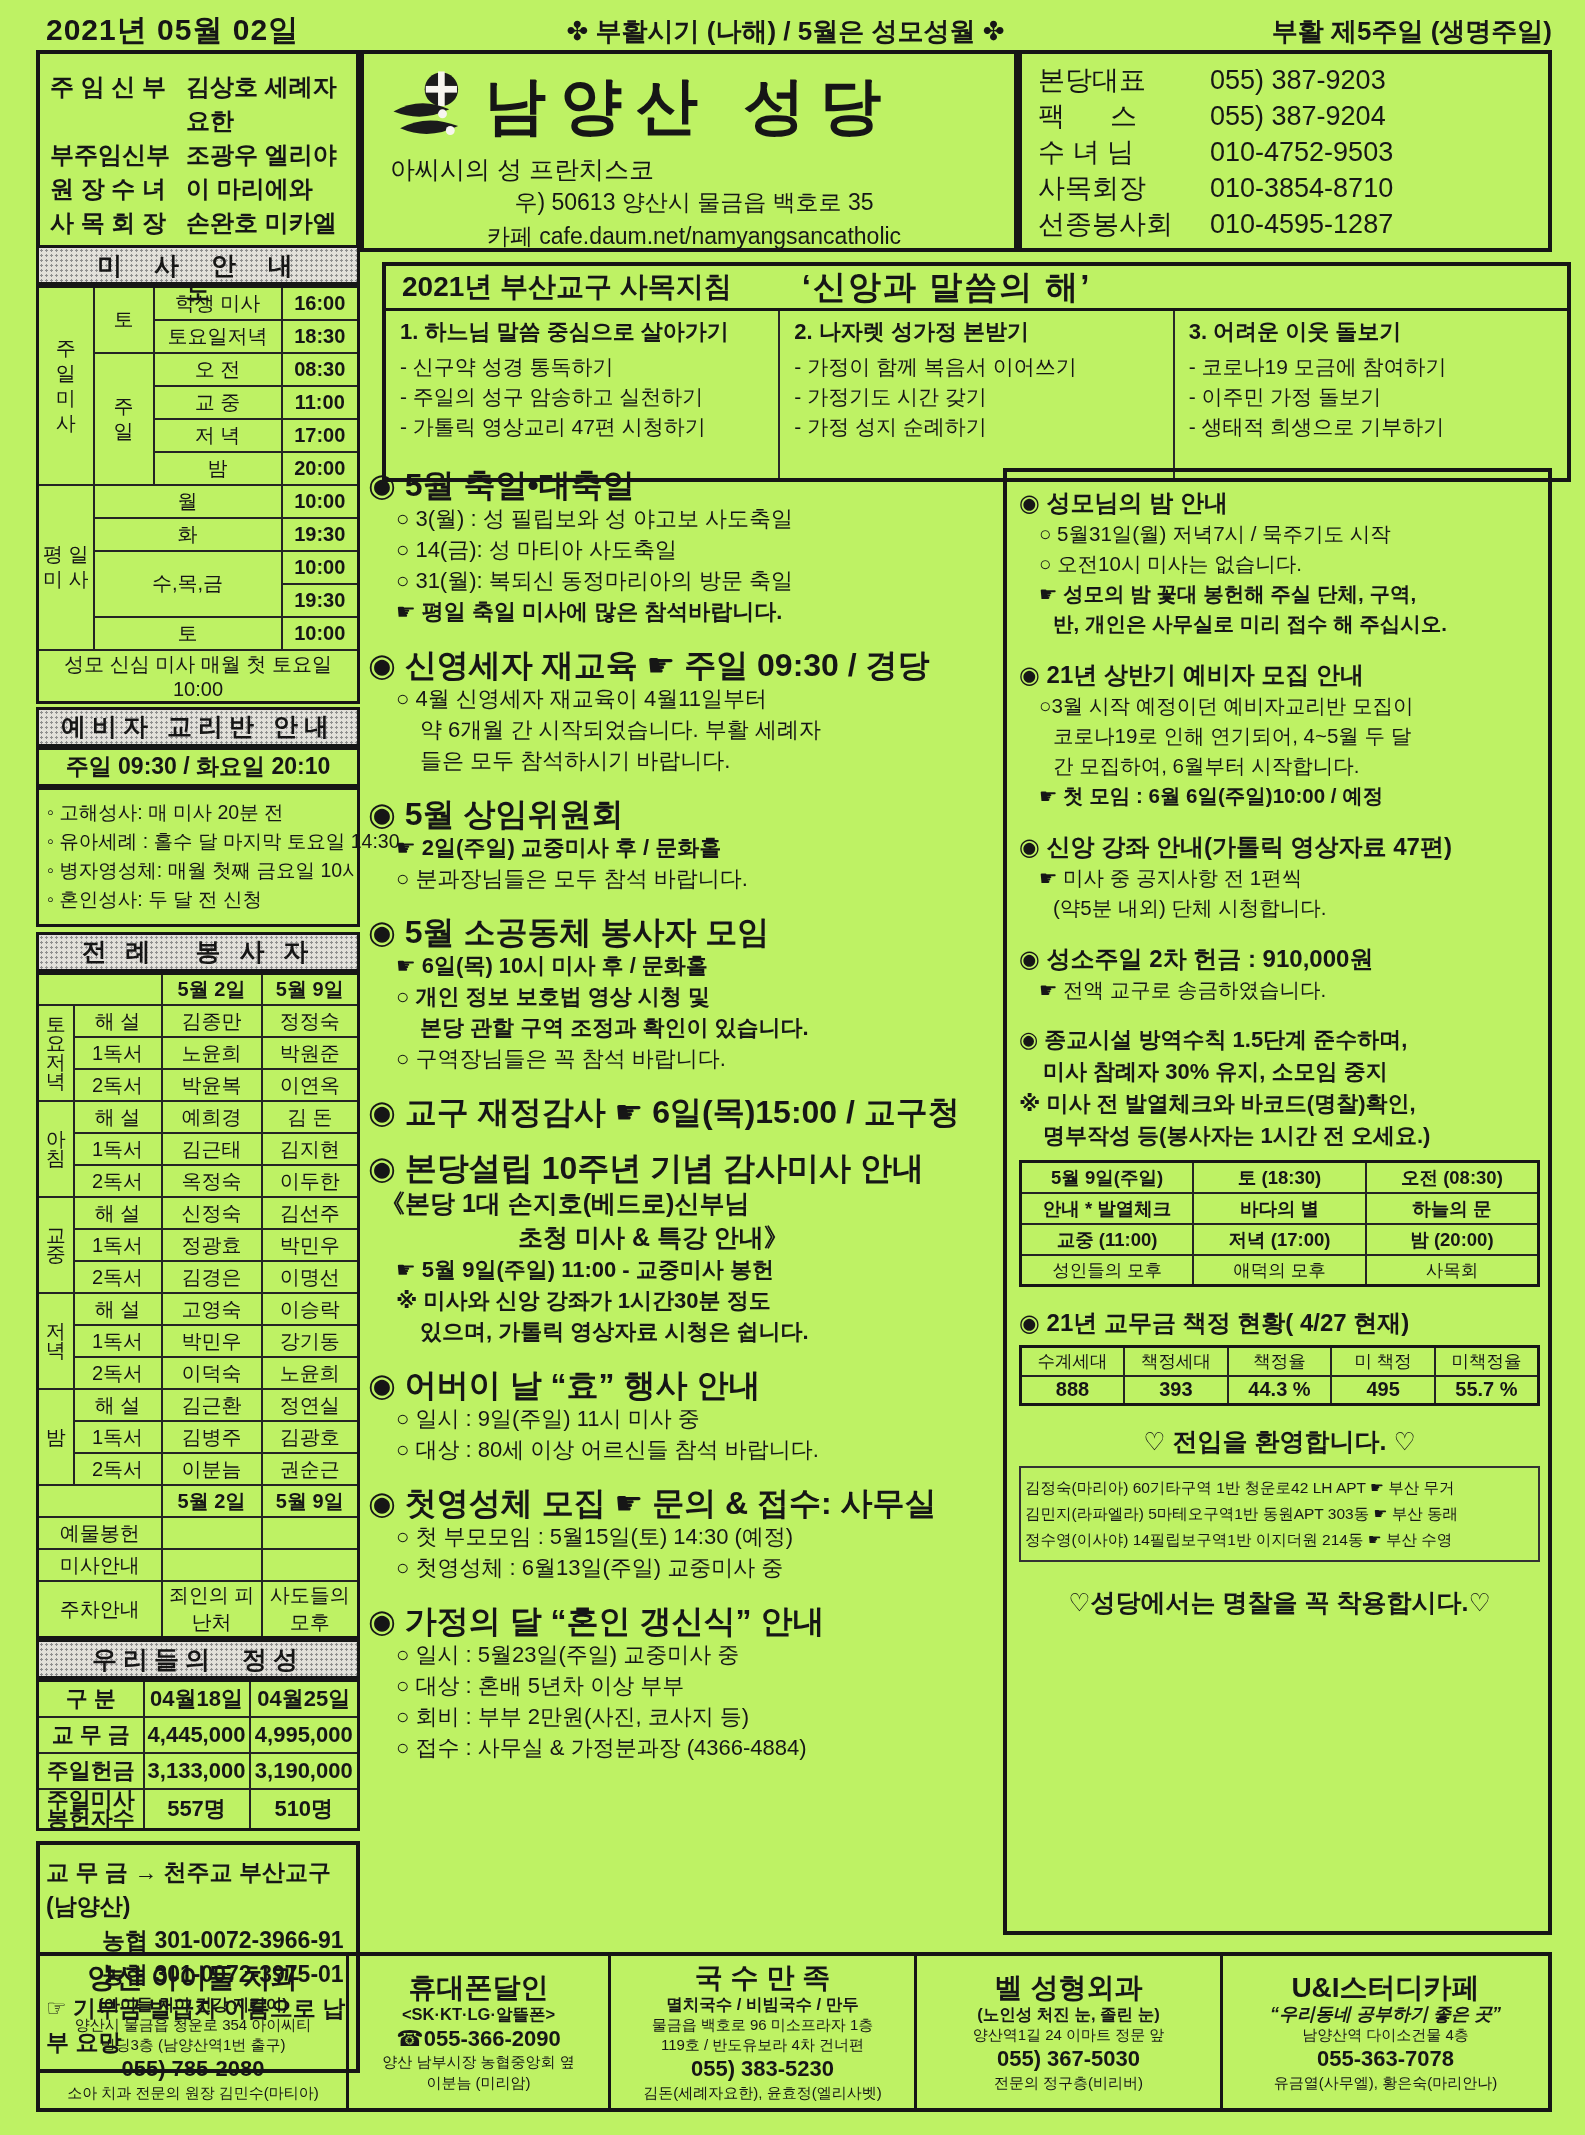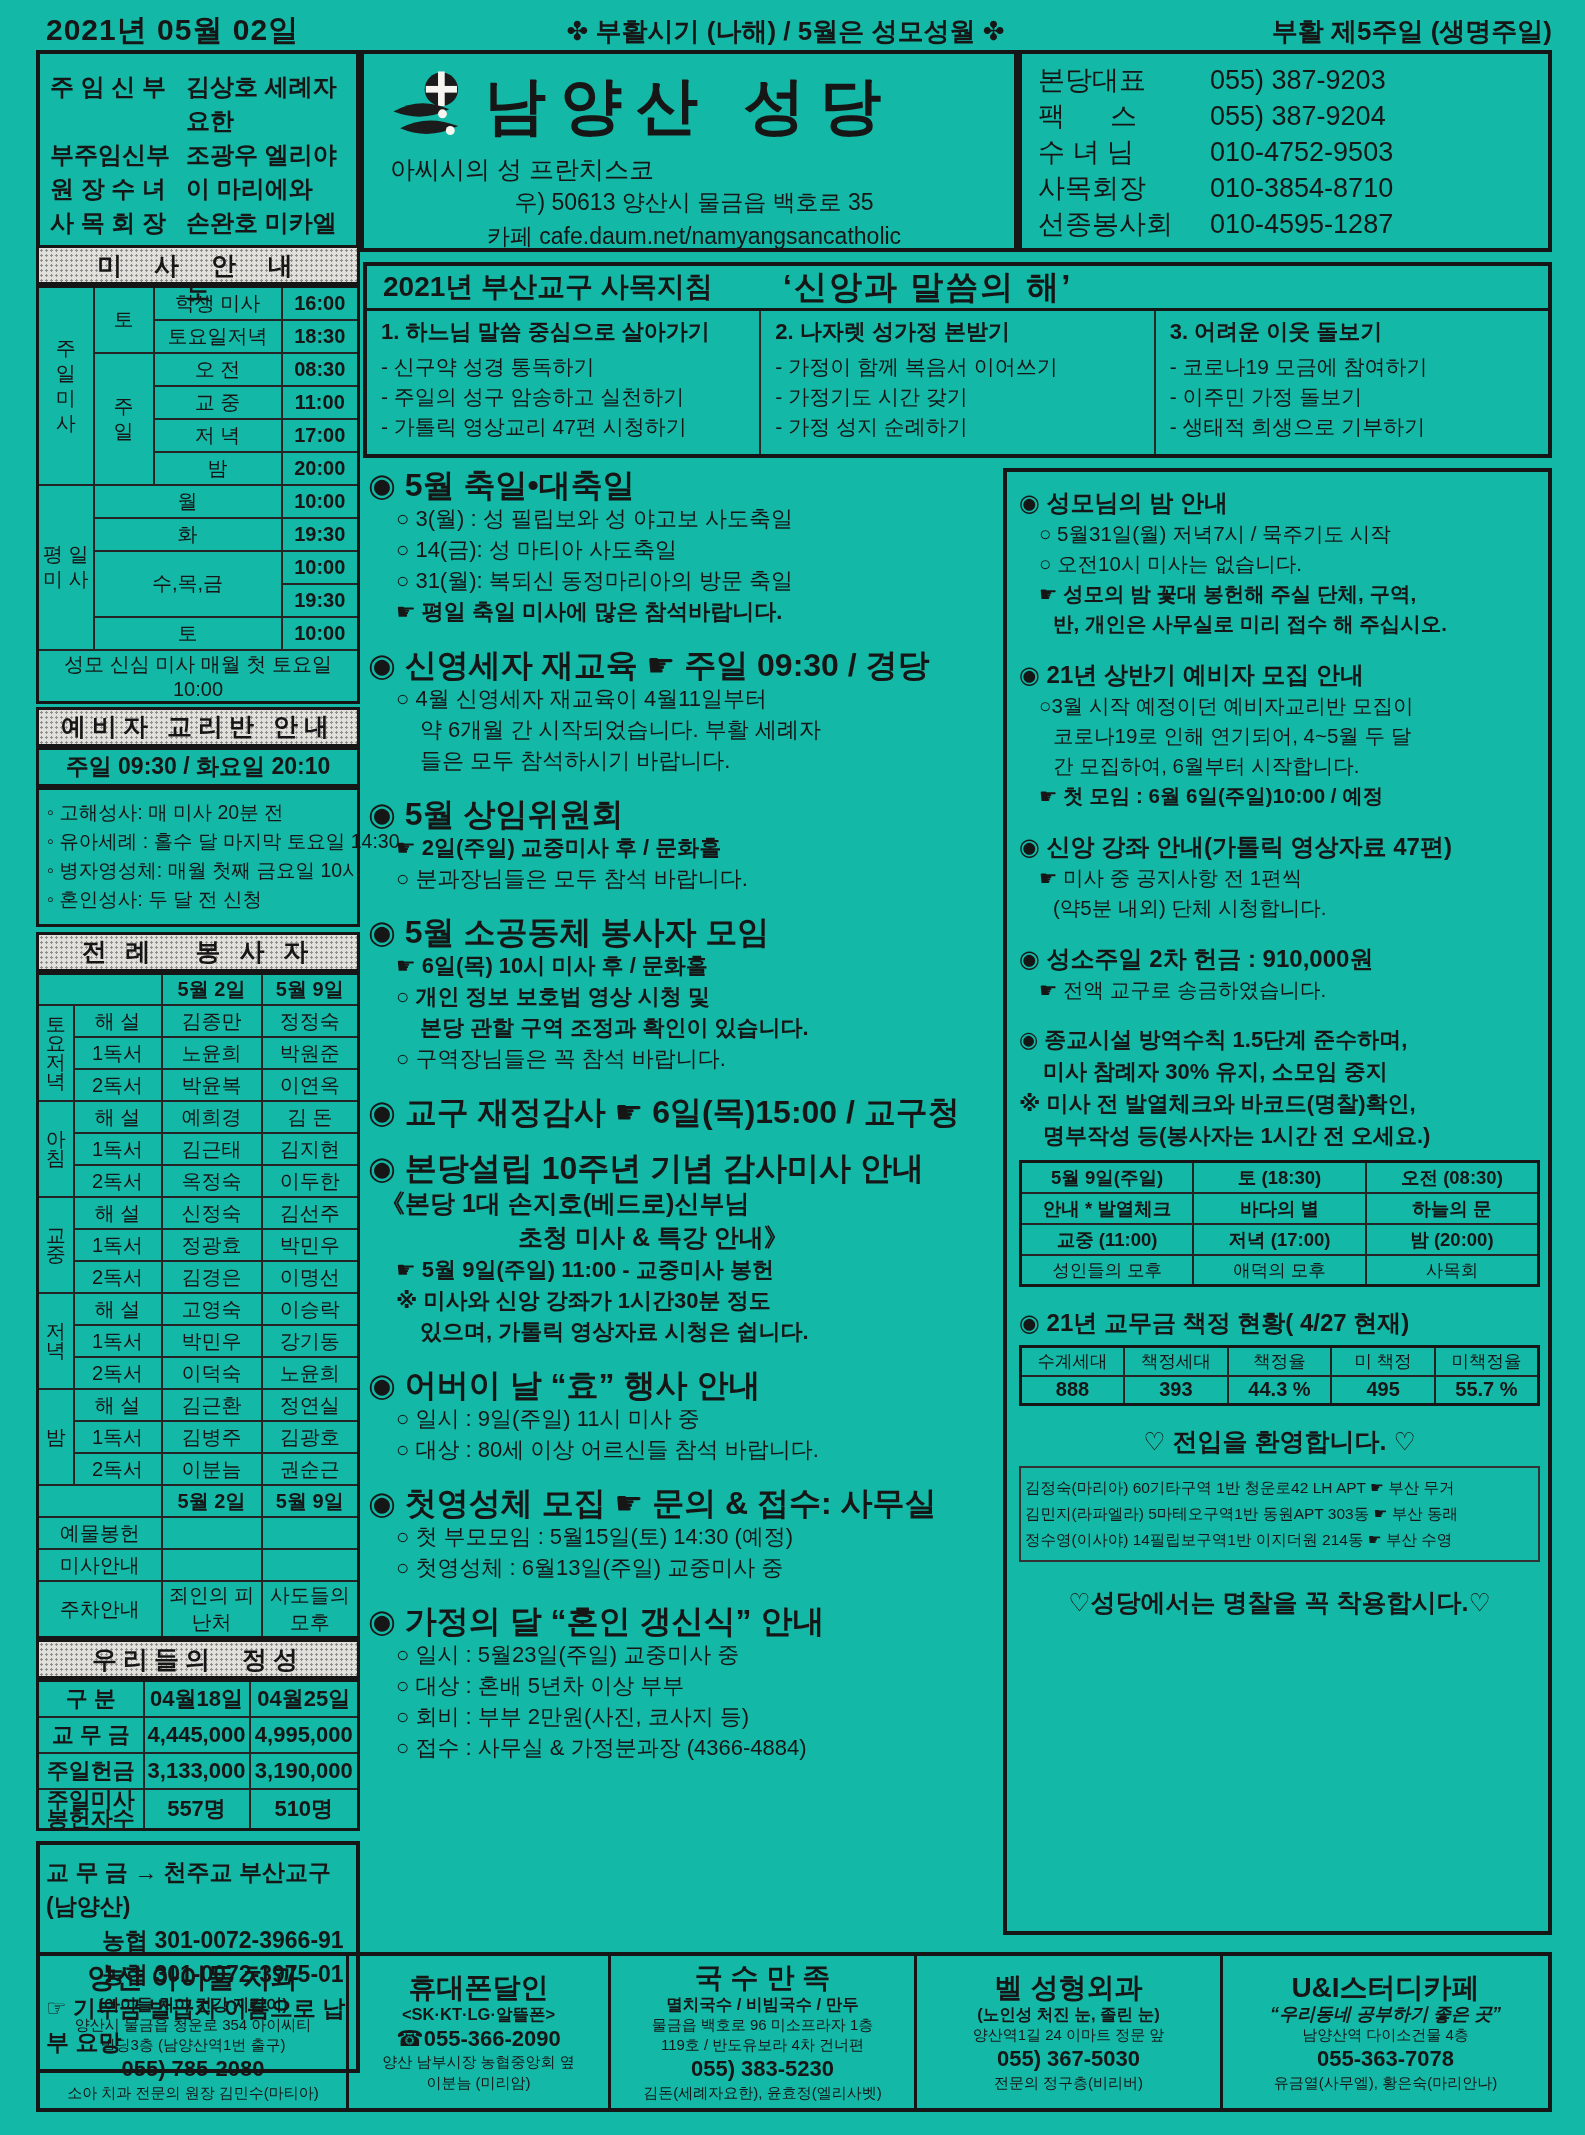--- a/index.html
+++ b/index.html
@@ -1,16 +1,16 @@
 <!DOCTYPE html>
 <html><head>
 <meta charset="utf-8">
 <style>
   html,body{margin:0;padding:0;background:#d8d6d1;}
-  .page{position:relative;width:1585px;height:2135px;background:#14b8a6;
+  .page{position:relative;width:1585px;height:2135px;background:#bef264;
         font-family:"Liberation Sans","DejaVu Sans",sans-serif;color:#161616;overflow:hidden;}
 
   
   .hdr{position:absolute;top:10px;left:46px;width:1506px;display:flex;justify-content:space-between;
        align-items:baseline;font-weight:bold;}
   .hdr-date{font-size:30px;letter-spacing:1px;}
   .hdr-season{font-size:26px;}
   .hdr-sunday{font-size:26px;}
 
   
@@ -29,21 +29,21 @@
   .church-addr{font-size:23px;text-align:center;margin-top:3px;}
   .church-cafe{font-size:23px;text-align:center;margin-top:3px;}
 
   #phone-box{left:1018px;top:50px;width:534px;height:202px;padding:8px 16px;display:flex;
              flex-direction:column;justify-content:space-between;}
   .phone-row{display:flex;font-size:27px;line-height:36px;}
   .phone-row .lbl{width:172px;white-space:pre;}
   .phone-row .val{flex:1;}
 
   
-  #pastoral-box{left:363px;top:262px;width:1189px;height:196px;}
+  #pastoral-box{left:382px;top:262px;width:1189px;height:220px;}
   .p-hdr{display:flex;align-items:center;border-bottom:3px solid #161616;height:45px;
          box-sizing:border-box;padding:0 16px;}
   .p-title{font-size:28px;font-weight:bold;}
   .p-theme{font-size:33px;font-weight:bold;margin-left:70px;letter-spacing:2px;}
   .p-cols{display:flex;height:calc(100% - 45px);}
   .p-col{flex:1;padding:6px 8px 0 14px;box-sizing:border-box;}
   .p-col + .p-col{border-left:2px solid #2a2a2a;}
   .p-col-heading{font-size:22px;font-weight:bold;margin-bottom:5px;white-space:nowrap;}
   .p-item{font-size:21px;line-height:30px;white-space:nowrap;}
 

